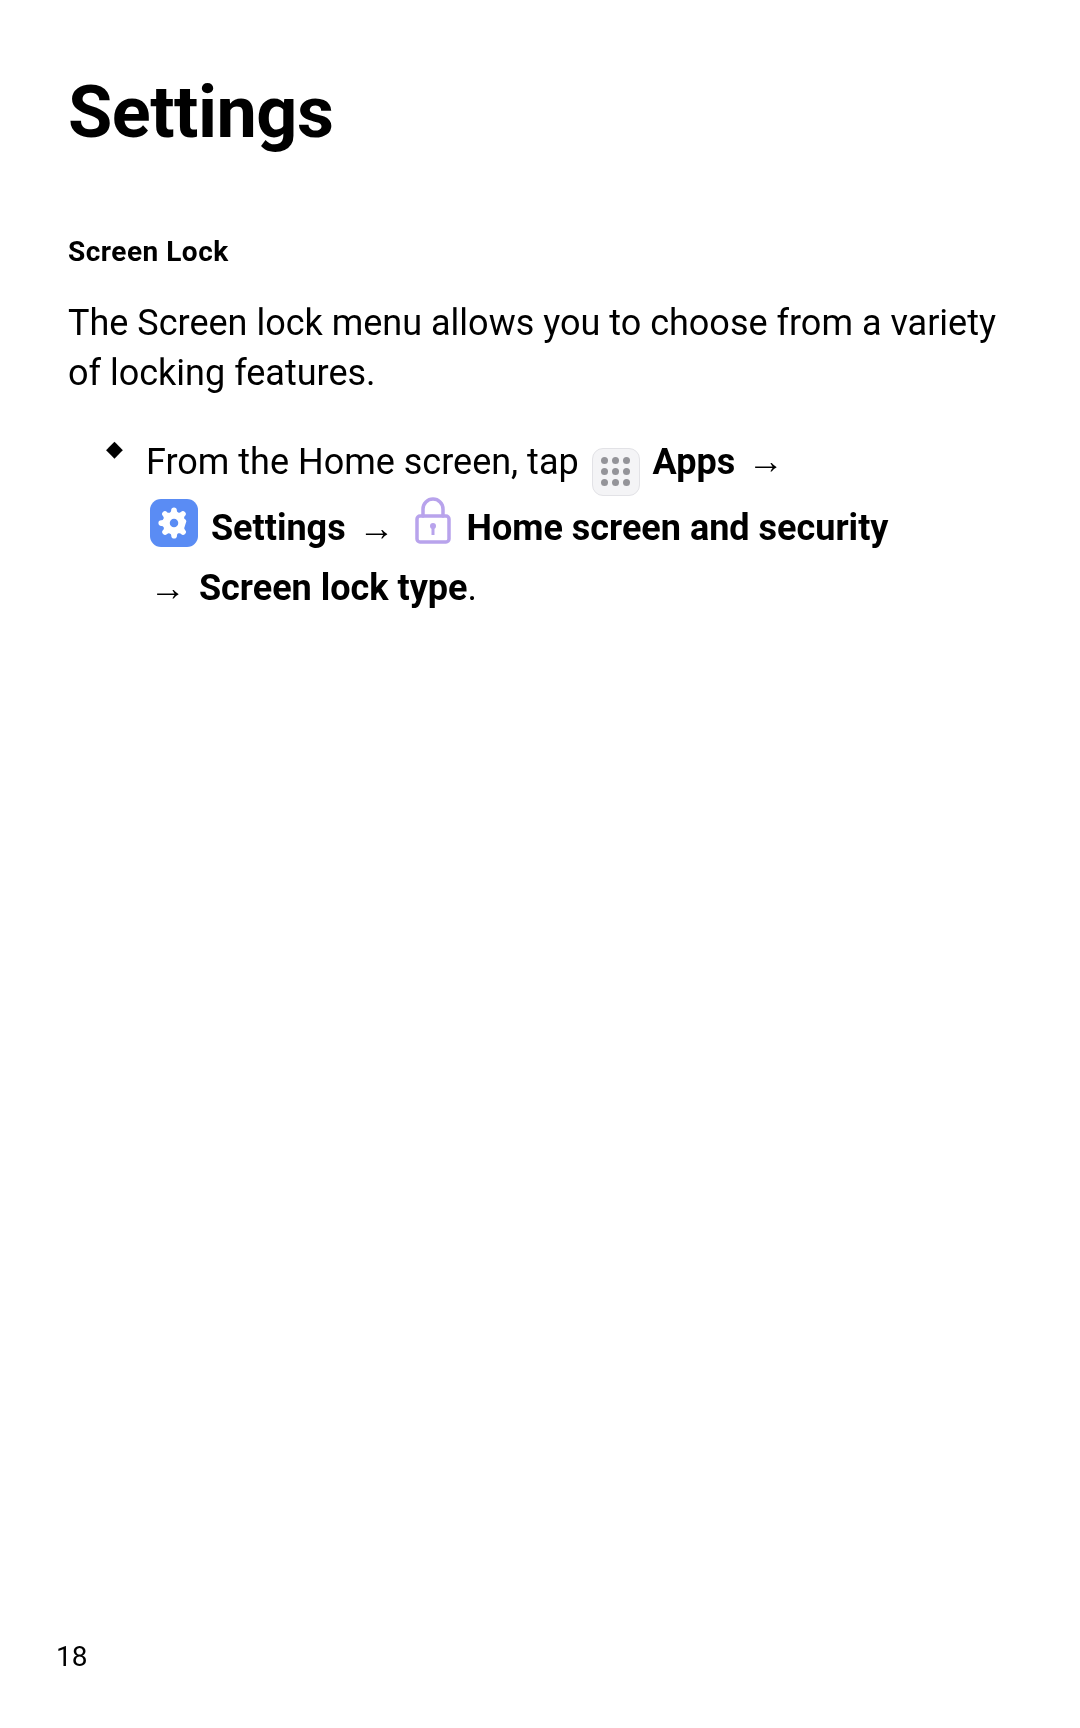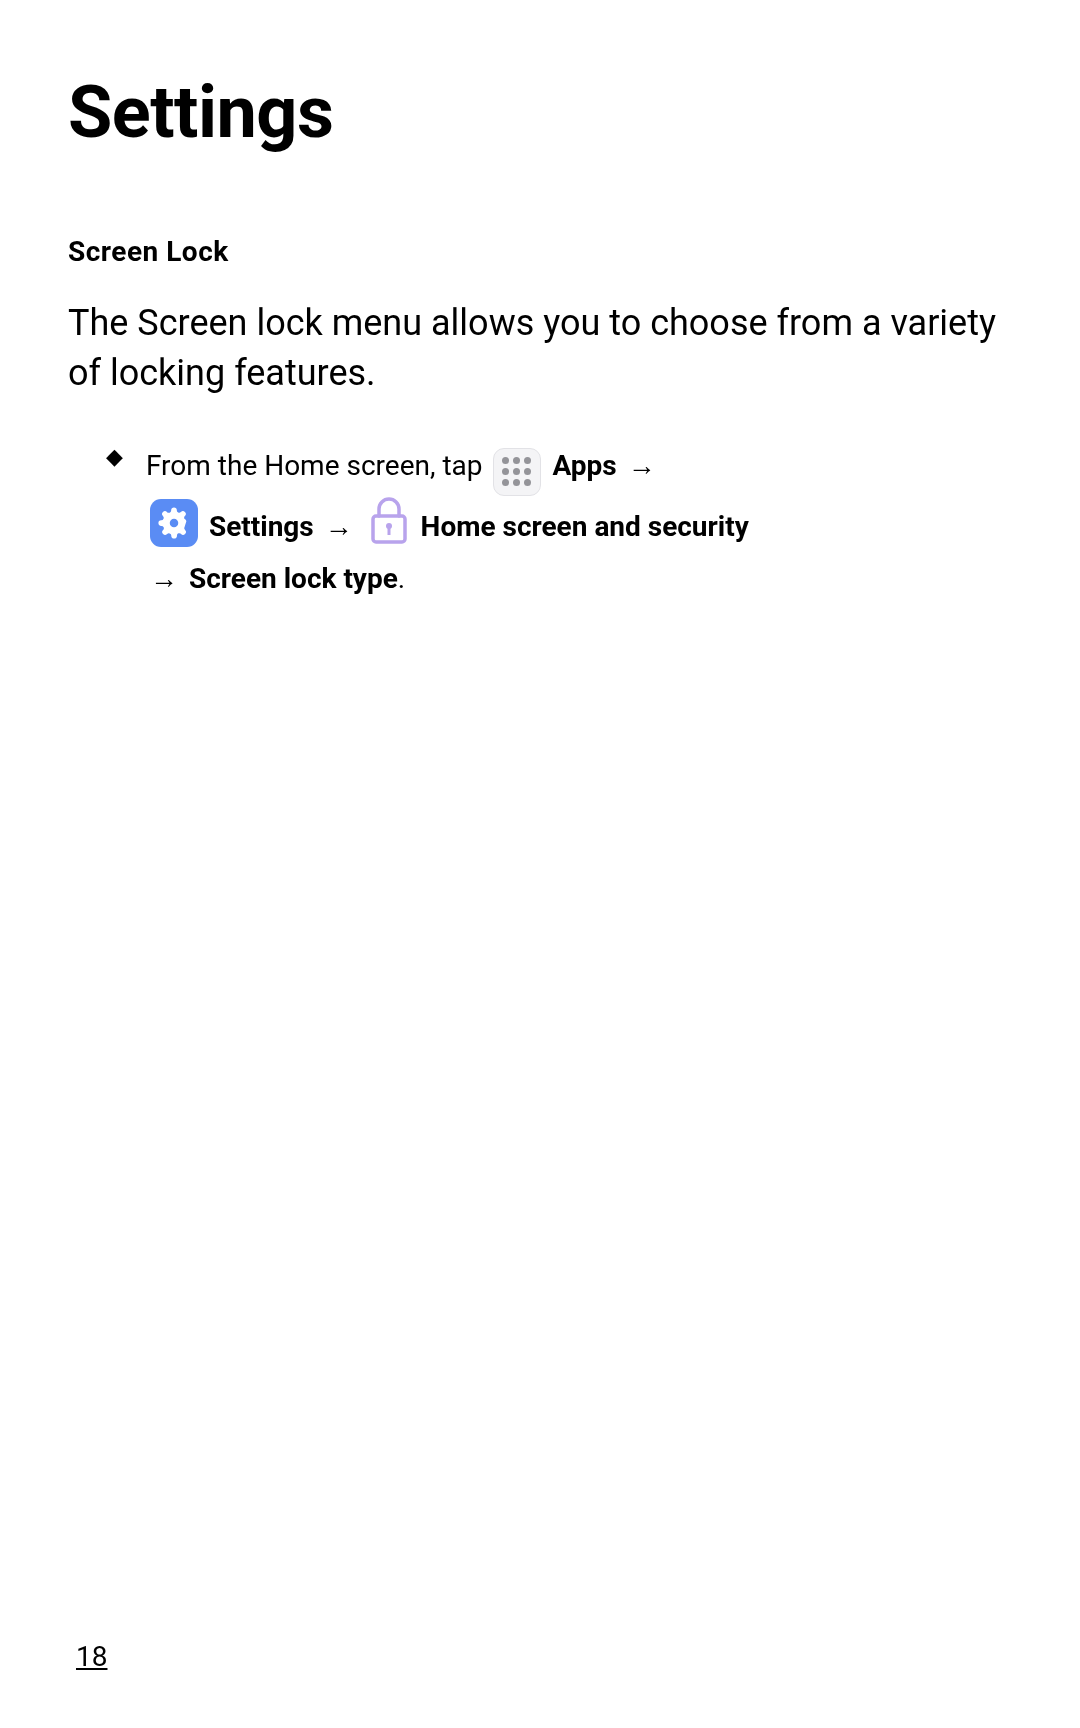--- a/index.html
+++ b/index.html
@@ -26,29 +26,29 @@
     .section-heading {
       font-size: 28px;
       font-weight: 700;
       margin-bottom: 30px;
       letter-spacing: 0.5px;
     }
     .intro-text {
       font-size: 36px;
       font-weight: 400;
       line-height: 1.4;
-      margin-bottom: 38px;
+      margin-bottom: 30px;
     }
     .instruction-list {
       list-style: none;
       padding-left: 38px;
     }
     .instruction-item {
       position: relative;
-      font-size: 28px;
+      font-size: 36px;
       line-height: 1.48;
       padding-left: 40px;
     }
     .instruction-item::before {
       content: "◆";
       position: absolute;
       left: 0;
       top: 4px;
       font-size: 22px;
     }
@@ -114,24 +114,23 @@
       align-items: flex-end;
       justify-content: center;
     }
     .lock-icon-wrap svg {
       width: 42px;
       height: 48px;
     }
     .page-number {
       position: absolute;
       bottom: 55px;
-      left: 76px;
+      left: 56px;
       font-size: 28px;
       font-weight: 400;
-      text-decoration: underline;
     }
   </style>
 </head>
 <body>
 
 <h1 class="page-title">Settings</h1>
 
 <h2 class="section-heading">Screen Lock</h2>
 
 <p class="intro-text">The Screen lock menu allows you to choose from a variety of locking features.</p>

